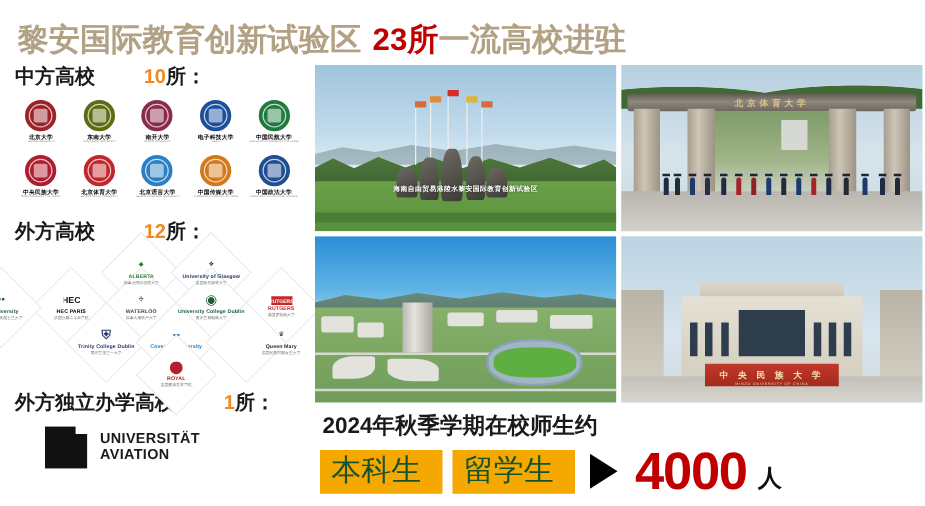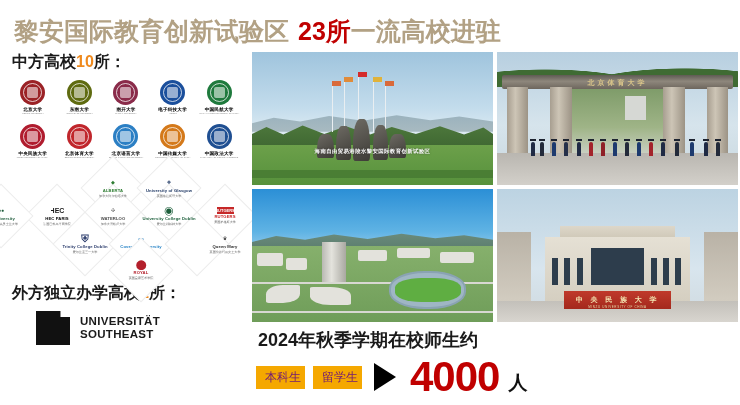--- a/index.html
+++ b/index.html
@@ -44,21 +44,21 @@
     left: 0px; top: 52px;
     width: 248px; height: 353px;
   }
   .sec-head {
     font-size: 16px; font-weight: bold;
     color: #1a1a1a;
     margin-left: 12px;
     white-space: nowrap;
     line-height: 20px;
   }
-  .sec-head .num { color: #ef8a1e; }
+  .sec-head .num { color: #ef8a1e; margin-left: 39px; }
 
   
   .cn-grid {
     position: relative;
     margin: 6px 0 0 10px;
     width: 232px;
   }
   .cn-row {
     display: flex;
     justify-content: flex-start;
@@ -254,25 +254,25 @@
     margin: 2px 0 0 6px;
     white-space: nowrap;
   }
   .banner-row {
     display: flex; align-items: center;
     margin: 4px 0 0 4px;
     gap: 8px;
   }
   .tag {
     background: #f5a800;
-    color: #701a75;
+    color: #14532d;
     font-family: "Liberation Serif", "DejaVu Serif", serif;
-    font-size: 12px;
+    font-size: 24px;
     line-height: 1;
-    padding: 5px 4px 6px 9px;
+    padding: 5px 17px 6px 9px;
     white-space: nowrap;
   }
   .tri {
     width: 0; height: 0;
     margin-left: 4px;
     border-top: 14px solid transparent;
     border-bottom: 14px solid transparent;
     border-left: 22px solid #000000;
   }
   .big-num {
@@ -376,20 +376,23 @@
         <div class="cn-logo">
           <div class="seal" style="background:#1f4f92">
               <span class="core"></span>
             </div>
           <div class="cn-name">中国政法大学</div>
           <div class="cn-sub">CHINA UNIV. OF POLITICAL SCIENCE</div>
         </div>
       </div>
     </div>
 
+    <div class="sec-head" style="margin-top:10px;">
+      <span>外方高校</span><span class="num">12</span><span>所：</span>
+    </div>
 
     <div class="fx-wrap">
 
       <div class="hexcell" style="left:84px;  top:-6px;"></div>
       <div class="hexcell" style="left:140px; top:-6px;"></div>
 
       <div class="hexcell" style="left:28px;  top:22px;"></div>
       <div class="hexcell" style="left:84px;  top:22px;"></div>
       <div class="hexcell" style="left:140px; top:22px;"></div>
       <div class="hexcell" style="left:196px; top:22px;"></div>
@@ -461,21 +464,21 @@
     </div>
 
     <div class="sec-head" style="margin-top:16px;">
       <span>外方独立办学高校</span><span class="num">1</span><span>所：</span>
     </div>
 
     <div class="bi-wrap">
       <div class="bi-mark"></div>
       <div class="bi-text">
         <div>UNIVERSITÄT</div>
-        <div>SOUTHEAST</div>
+        <div>AVIATION</div>
       </div>
     </div>
   </div>
 
   <div class="photos">
 
     <div class="photo">
       <div class="p1-sky"></div>
       <div class="p1-mts"></div>
       <div class="p1-trees"></div>

